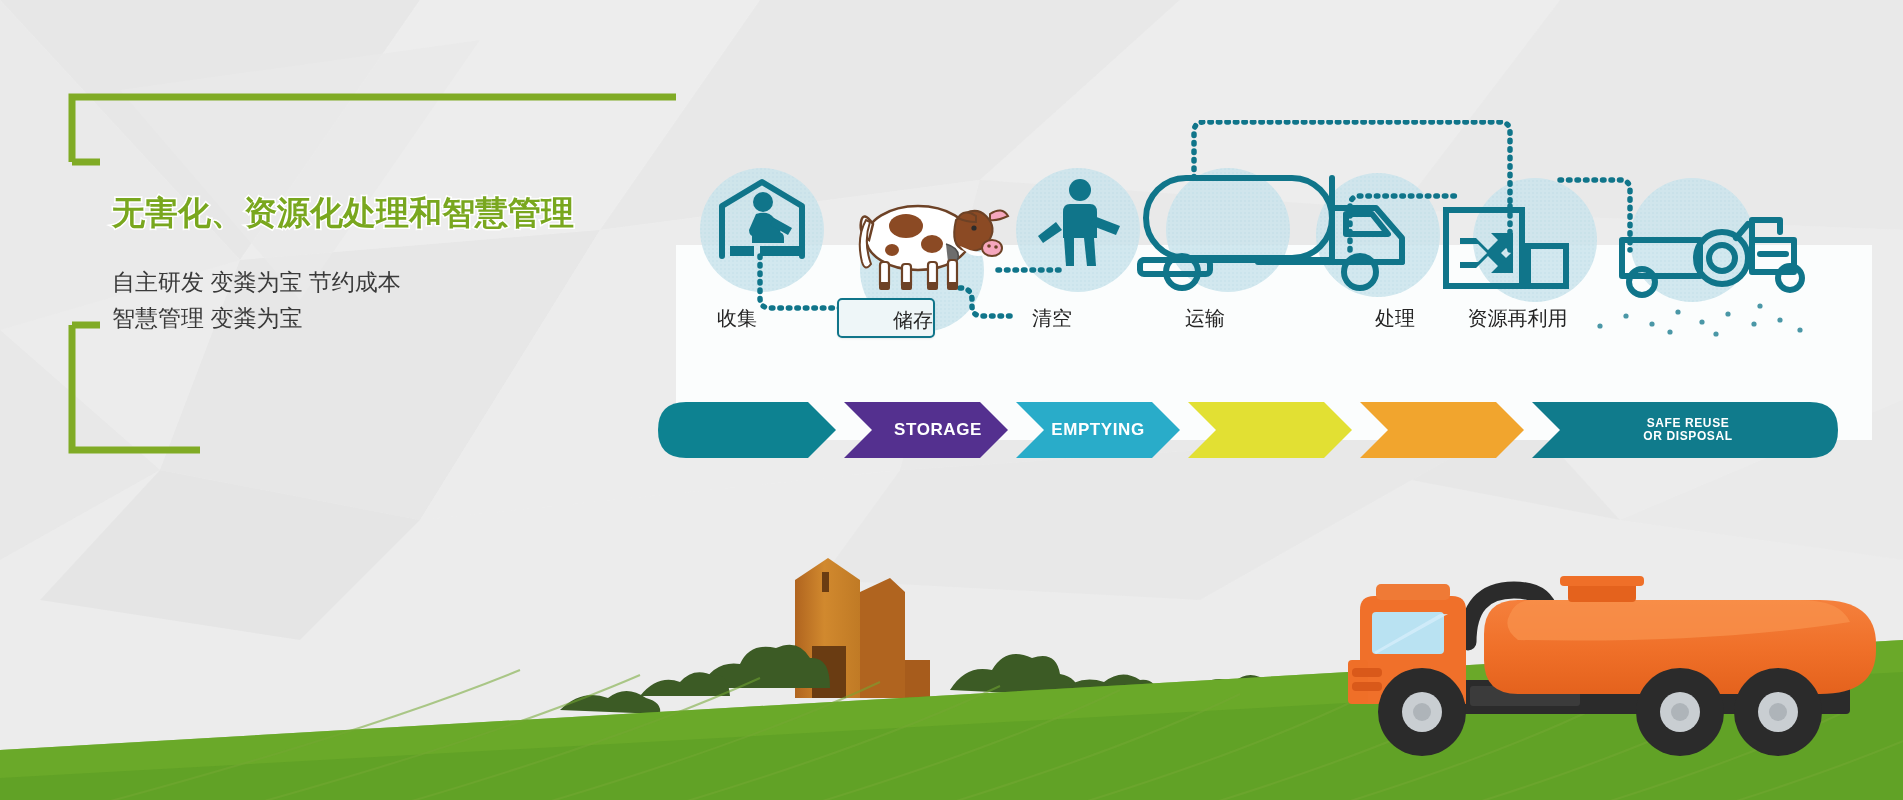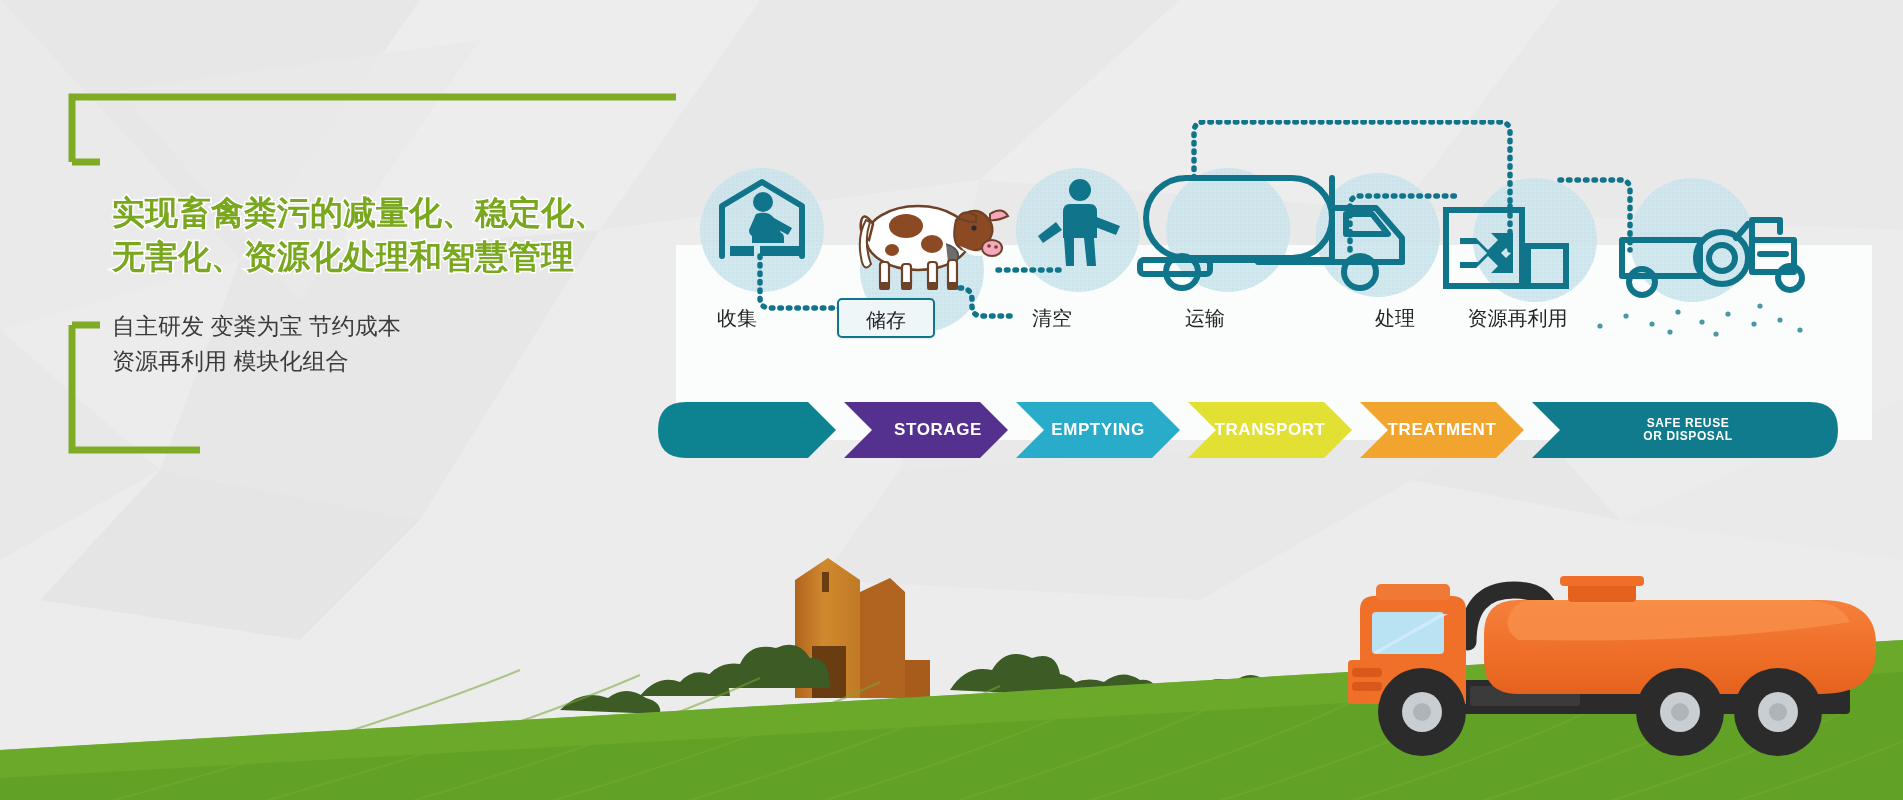--- a/index.html
+++ b/index.html
@@ -90,26 +90,25 @@
 
   <svg class="frame-svg" viewBox="0 0 760 520">
     <path d="M 72,162 L 72,97 L 676,97" fill="none" stroke="#80ab25" stroke-width="7"></path>
     <path d="M 72,325 L 72,450 L 200,450" fill="none" stroke="#80ab25" stroke-width="7"></path>
     <path d="M 72,325 L 100,325" fill="none" stroke="#80ab25" stroke-width="7"></path>
     <path d="M 72,162 L 100,162" fill="none" stroke="#80ab25" stroke-width="7"></path>
   </svg>
 
   <div class="text-block">
     <div class="subtitle">
-      <div>实现畜禽粪污的减量化、稳定化、</div>
       <div>无害化、资源化处理和智慧管理</div>
     </div>
     <div class="features">
       <div>自主研发 变粪为宝 节约成本</div>
-      <div>资源再利用 模块化组合</div>
+      <div>智慧管理 变粪为宝</div>
     </div>
   </div>
 
   <div class="diagram">
     <svg class="diagram-svg" viewBox="0 0 1220 320">
       <defs>
         <pattern id="dots" width="4" height="4" patternUnits="userSpaceOnUse">
           <rect width="4" height="4" fill="#cbe4ec"></rect>
           <circle cx="1" cy="1" r="0.7" fill="#b6d9e4"></circle>
         </pattern>
@@ -232,42 +231,40 @@
           <circle cx="1056" cy="214" r="2.6"></circle>
         <circle cx="1100" cy="186" r="2.6"></circle>
           <circle cx="1120" cy="200" r="2.6"></circle>
         <circle cx="940" cy="206" r="2.6"></circle>
           <circle cx="1140" cy="210" r="2.6"></circle>
       </g>
     </svg>
 
     <div class="stage-labels">
       <div class="stage-label" style="left:22px;  width:110px;">收集</div>
-      <div class="stage-label boxed" style="left:177px; width:98px;">储存</div>
+      <div class="stage-label boxed" style="left:177px; width:98px;text-align:right;">储存</div>
       <div class="stage-label" style="left:337px; width:110px;">清空</div>
       <div class="stage-label" style="left:490px; width:110px;">运输</div>
       <div class="stage-label" style="left:645px; width:110px;text-align:right;">处理</div>
       <div class="stage-label" style="left:775px; width:165px;">资源再利用</div>
     </div>
   </div>
 
   <div class="chevrons">
     <svg class="chev-svg" viewBox="0 0 1180 56" preserveAspectRatio="none">
       <path d="M 0,28 Q 0,0 28,0 L 150,0 L 178,28 L 150,56 L 28,56 Q 0,56 0,28 Z" fill="#0d8291"></path>
       <path d="M 186,0 L 322,0 L 350,28 L 322,56 L 186,56 L 214,28 Z" fill="#54308f"></path>
       <path d="M 358,0 L 494,0 L 522,28 L 494,56 L 358,56 L 386,28 Z" fill="#29acc9"></path>
       <path d="M 530,0 L 666,0 L 694,28 L 666,56 L 530,56 L 558,28 Z" fill="#e2e033"></path>
       <path d="M 702,0 L 838,0 L 866,28 L 838,56 L 702,56 L 730,28 Z" fill="#f1a52e"></path>
       <path d="M 874,0 L 1152,0 Q 1180,0 1180,28 Q 1180,56 1152,56 L 874,56 L 902,28 Z" fill="#107b8c"></path>
     </svg>
 
     <div class="chev-label" style="left:212px; width:136px;">STORAGE</div>
     <div class="chev-label" style="left:372px; width:136px;">EMPTYING</div>
-    <div class="chev-label" style="left:544px; width:136px;">TRANSPORT</div>
-    <div class="chev-label" style="left:716px; width:136px;">TREATMENT</div>
     <div class="chev-label small" style="left:900px; width:260px;">SAFE REUSE
 OR DISPOSAL</div>
   </div>
 
   <div class="scene">
     <svg class="scene-svg" viewBox="0 0 1903 340" preserveAspectRatio="none">
       <defs>
         <linearGradient id="barnGrad" x1="0" y1="0" x2="1" y2="0">
           <stop offset="0%" stop-color="#b0641f"></stop>
           <stop offset="45%" stop-color="#d1892e"></stop>

